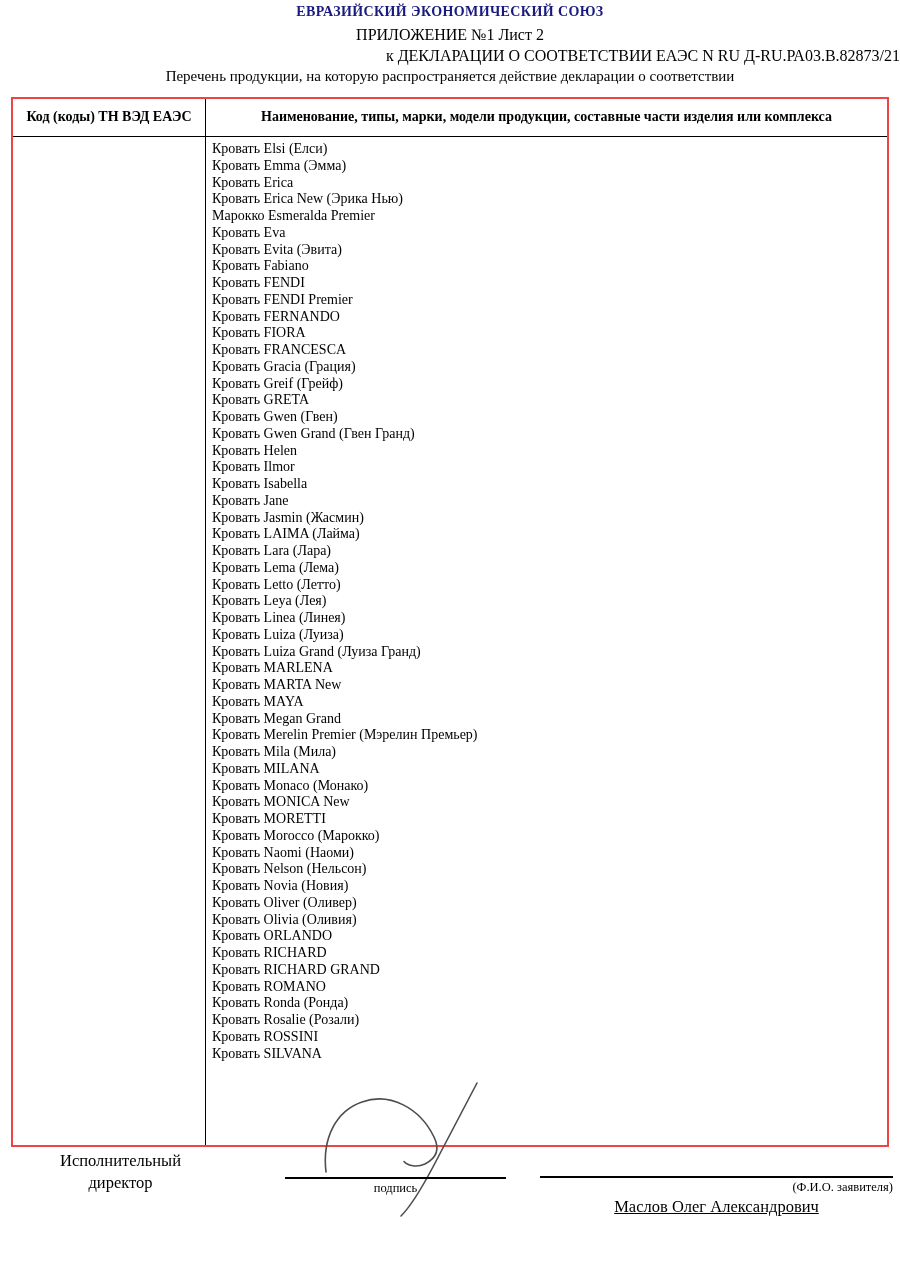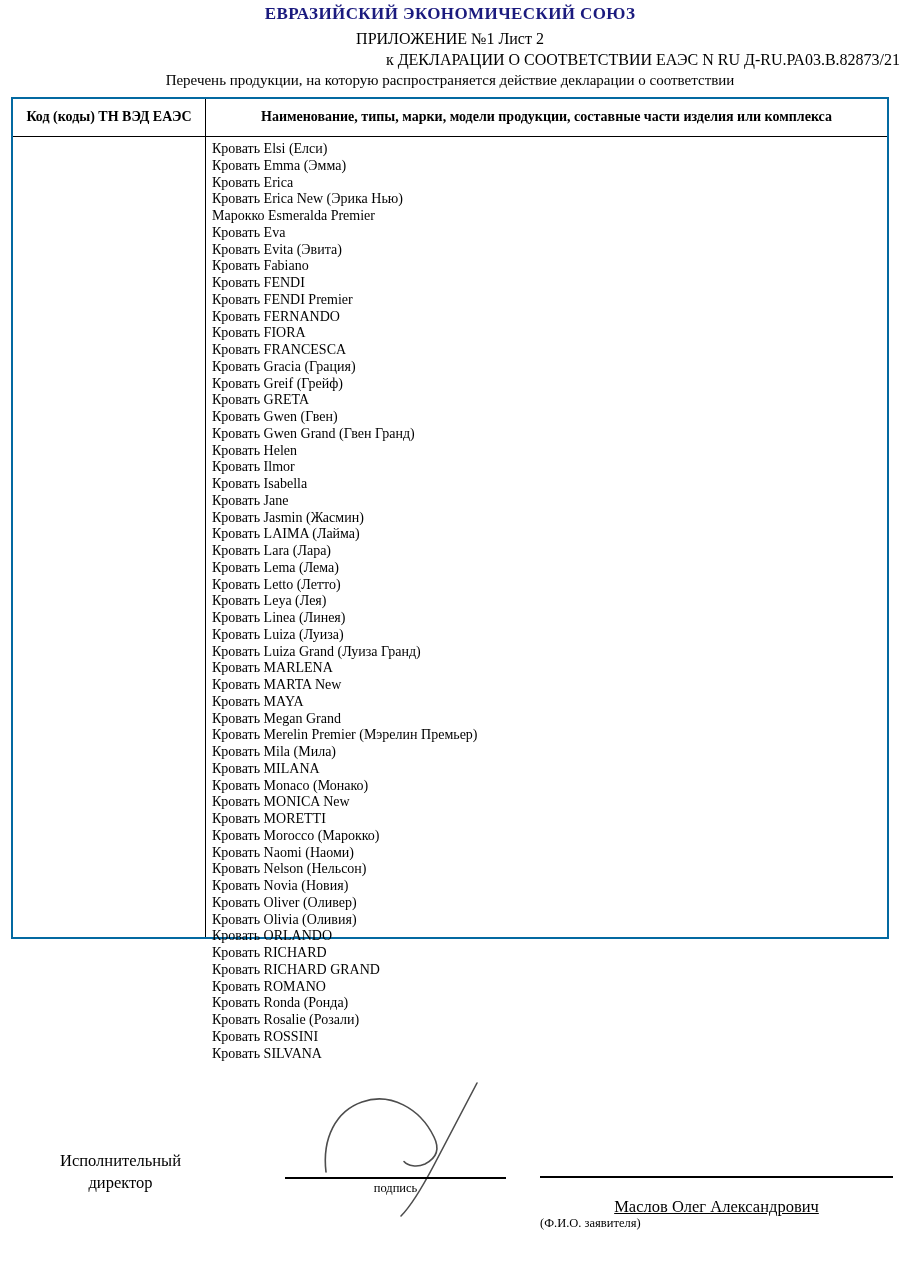--- a/index.html
+++ b/index.html
@@ -8,31 +8,31 @@
     width: 900px;
     height: 1280px;
     background: #ffffff;
     font-family: "Liberation Serif", "DejaVu Serif", serif;
     color: #000000;
     overflow: hidden;
   }
 
   
   .header { position: absolute; top: 4px; left: 0; width: 100%; text-align: center; }
-  .doc-title { font-size: 17px; font-weight: bold; letter-spacing: 0.4px; }
+  .doc-title { font-size: 14px; font-weight: bold; letter-spacing: 0.4px; }
   .doc-sub1 { margin-top: 6px; font-size: 16px; }
   .doc-sub2 { margin-top: 3px; font-size: 16px; text-align: right; }
   .doc-sub3 { margin-top: 3px; font-size: 15px; }
 
   
   .doc-table {
     position: absolute;
     left: 11px; top: 97px;
-    width: 878px; height: 842px;
-    border: 2px solid #0369a1;
+    width: 878px; height: 1050px;
+    border: 2px solid #ef4444;
     box-sizing: border-box;
     display: flex; flex-direction: column;
   }
   .thead { display: flex; flex: none; height: 37px; border-bottom: 1px solid #000; }
   .th {
     font-weight: bold; font-size: 14px; line-height: 1.18;
     display: flex; align-items: center; justify-content: center;
     text-align: center; padding: 1px 4px; box-sizing: border-box;
   }
   .col1 { width: 193px; flex: none; border-right: 1px solid #000; box-sizing: border-box; }
@@ -43,21 +43,21 @@
 
   
   .role {
     position: absolute; left: 28px; top: 1150px; width: 185px;
     font-size: 16.5px; line-height: 22px; text-align: center;
   }
   .sig-line  { position: absolute; left: 285px; top: 1177px; width: 221px; height: 0; border-top: 2px solid #000; }
   .sig-caption { position: absolute; left: 285px; top: 1181px; width: 221px; text-align: center; font-size: 12.5px; }
   .fio-name  { position: absolute; left: 540px; top: 1197px; width: 353px; text-align: center; font-size: 16.5px; text-decoration: underline; }
   .fio-line  { position: absolute; left: 540px; top: 1176px; width: 353px; height: 0; border-top: 2px solid #000; }
-  .fio-caption { position: absolute; left: 540px; top: 1180px; width: 353px; text-align: left; font-size: 12.5px; margin-top: 36px; }
+  .fio-caption { position: absolute; left: 540px; top: 1180px; width: 353px; text-align: right; font-size: 12.5px; }
 
   .signature-svg { position: absolute; left: 295px; top: 1072px; width: 195px; height: 150px; pointer-events: none; }
 </style>
 </head>
 <body>
 
 <div class="page">
 
   <div class="header">
     <div class="doc-title" style="color: rgb(26, 26, 126);">ЕВРАЗИЙСКИЙ ЭКОНОМИЧЕСКИЙ СОЮЗ</div>

